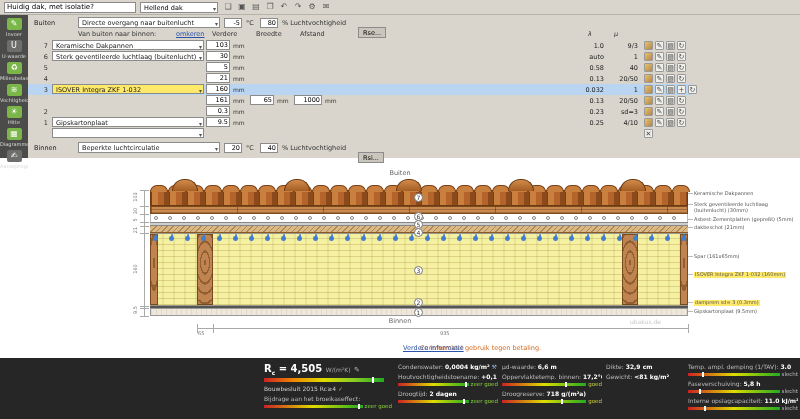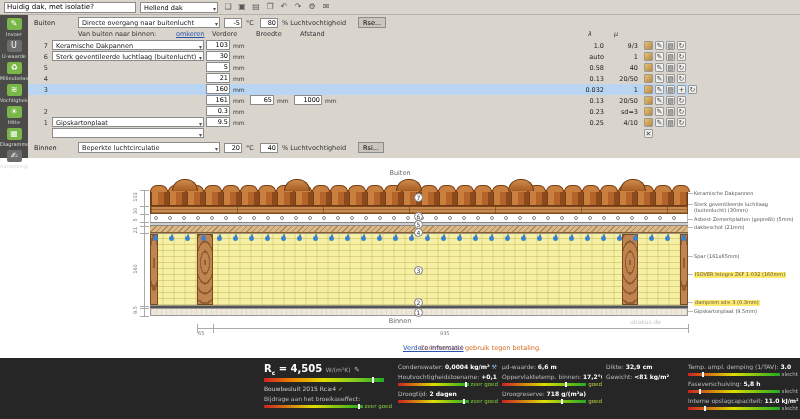--- a/index.html
+++ b/index.html
@@ -28,21 +28,21 @@
   .side-item .lbl { font-size:5px; color:#d9d9d9; margin-top:1px; max-width:28px; overflow:hidden; white-space:nowrap; }
 
   
   .form { position:absolute; left:28px; top:15px; width:772px; height:143px; background:#d9d5cd; font-size:6.5px; color:#222; z-index:4; }
   .climate { position:absolute; left:0; width:700px; height:12px; }
   .c-lab { position:absolute; left:6px; top:2px; }
   .c-dd { position:absolute; left:50px; top:0; width:142px; }
   .c-in { position:absolute; top:1px; width:18px; height:10px; font-size:6.5px; border:1px solid #8b8b8b;
           text-align:right; padding-right:1px; font-family:inherit; }
   .c-u  { position:absolute; top:2px; color:#333; }
-  .c-btn { position:absolute; top:0; height:11px; font-size:6.5px; background:#cac6be; border:1px solid #8b8b8b;
+  .c-btn { position:absolute; top:10px; height:11px; font-size:6.5px; background:#cac6be; border:1px solid #8b8b8b;
            padding:0 4px; font-family:inherit; cursor:pointer; }
   .thead { position:absolute; top:15px; left:0; width:100%; height:9px; color:#333; }
   .thead span { position:absolute; top:0; }
   .h-title { left:50px; }
   .h-omkeren { left:148px; color:#2a54a8; text-decoration:underline; cursor:pointer; }
   .h-hoogte { left:184px; } .h-breedte { left:228px; } .h-afstand { left:272px; }
   .h-lambda { left:560px; font-style:italic; } .h-mu { left:586px; font-style:italic; }
 
   #layer-rows { position:absolute; top:25px; left:0; width:100%; }
   .layer-row { position:relative; height:11px; width:664px; }
@@ -266,20 +266,21 @@
           <span class="lr-mu">20/50</span>
           <span class="lr-icons">
             <span class="mini-icon swatch"></span>
             <span class="mini-icon">✎</span>
             <span class="mini-icon">▨</span>
             <span class="mini-icon">↻</span>
           </span>
         </div>
         <div class="layer-row selected">
           <span class="lr-num">3</span>
+          <div class="dropdown lr-name yellow"><span>ISOVER Integra ZKF 1-032</span><span class="arr">▾</span></div>
           <input class="lr-in" value="160" style="left: 178px; width: 24px;">
           <span class="lr-unit" style="left: 205px;">mm</span>
           <span class="lr-lambda">0.032</span>
           <span class="lr-mu">1</span>
           <span class="lr-icons">
             <span class="mini-icon swatch"></span>
             <span class="mini-icon">✎</span>
             <span class="mini-icon">▨</span>
             <span class="mini-icon">+</span>
             <span class="mini-icon">↻</span>

